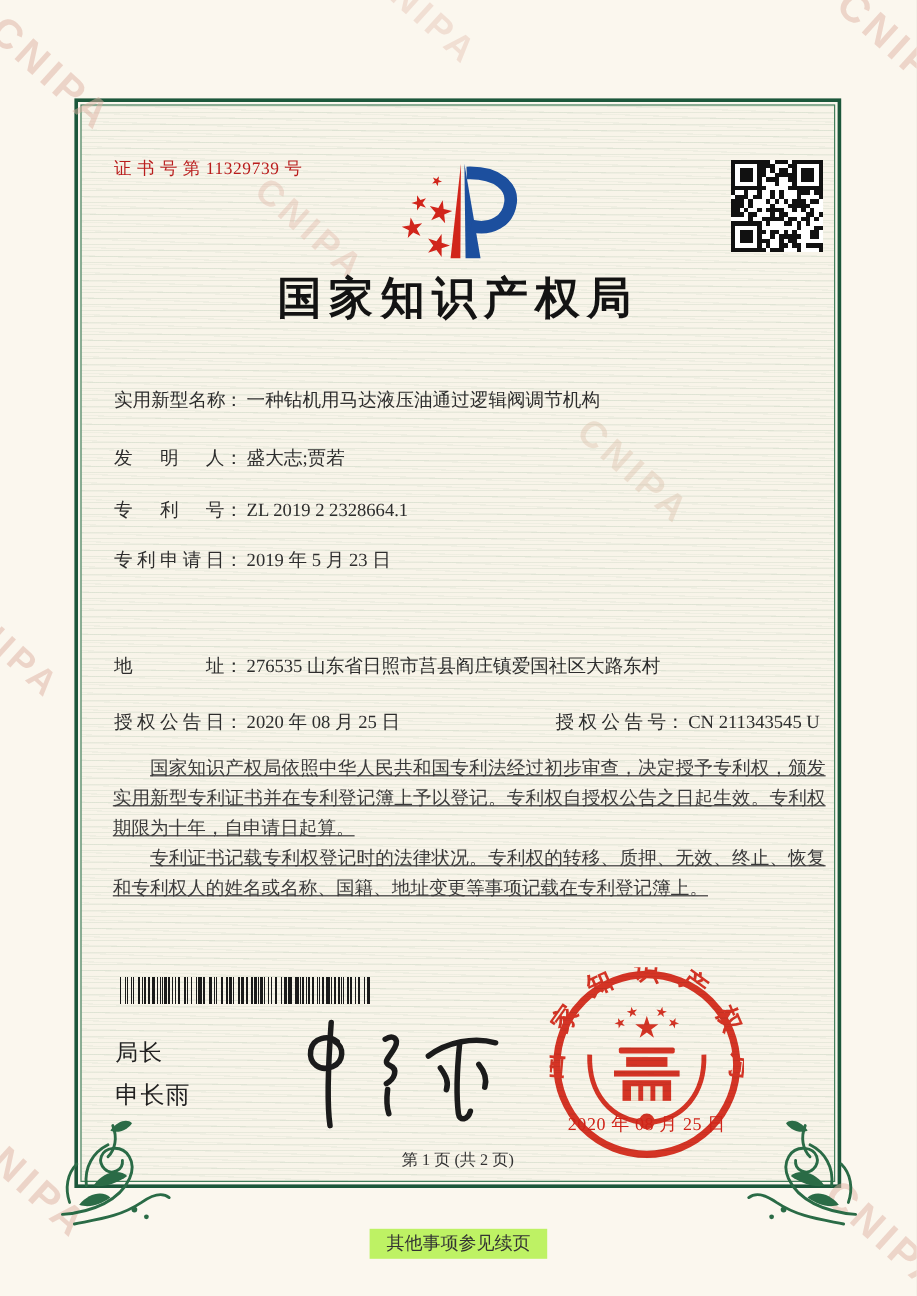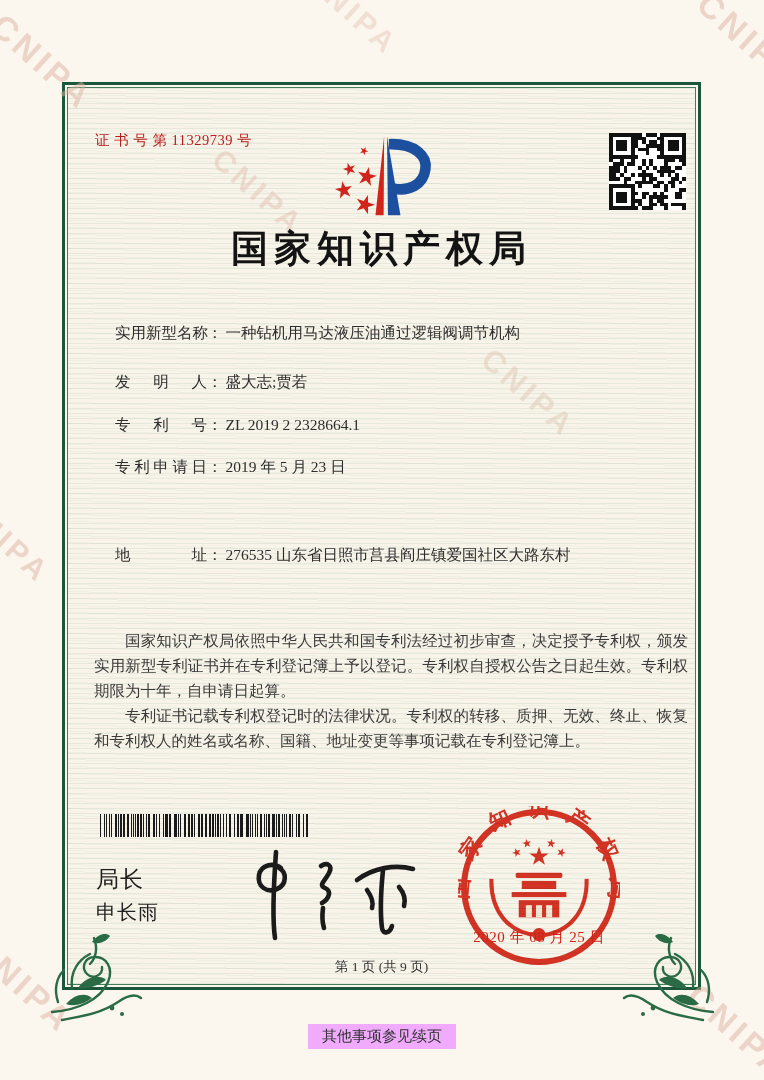--- a/index.html
+++ b/index.html
@@ -29,43 +29,43 @@
   .flourish.fl-left{left:48px;top:924px;}
   .flourish.fl-right{left:621px;top:924px;transform:scaleX(-1);}
   
   .cert-no{position:absolute;left:95px;top:131px;font-size:14.5px;letter-spacing:.5px;color:#b91c1c;z-index:4;}
   .logo{position:absolute;left:328px;top:124px;z-index:4;}
   .qr{position:absolute;left:609px;top:133px;z-index:4;}
   .title{position:absolute;left:62px;top:224px;width:639px;text-align:center;
          font-size:37px;font-weight:bold;letter-spacing:6px;color:#131313;z-index:4;}
   
   .field-row{position:absolute;left:95px;font-size:15.5px;color:#2d2d2d;z-index:4;white-space:nowrap;}
-  .flabel{display:inline-block;width:92px;text-align:justify;text-align-last:justify;margin-left:20px;}
+  .flabel{display:inline-block;width:92px;text-align:justify;text-align-last:justify;}
   .fcolon{margin:0 3px 0 0;}
   .fr1{top:323px;} .fr2{top:372px;} .fr3{top:415px;} .fr4{top:457px;}
   .fr5{top:501px;} .fr6{top:545px;} .fr7{top:592px;}
   .grant-no{position:absolute;left:368px;top:0;}
   
   .law-text{position:absolute;left:94px;top:628px;width:594px;z-index:4;
             font-size:15.5px;line-height:25px;color:#3a3a3a;text-align:justify;}
-  .law-text p{margin:0;text-indent:2em;}
+  .law-text p{margin:0;text-indent:2em;text-decoration:underline;}
   
   .barcode{position:absolute;left:100px;top:814px;z-index:4;}
   .director-title{position:absolute;left:96px;top:864px;font-family:Liberation Sans, sans-serif;
-                  font-size:23px;letter-spacing:1px;color:#222;z-index:4;}
+                  font-size:19px;letter-spacing:1px;color:#222;z-index:4;}
   .director-name{position:absolute;left:96px;top:899px;font-family:"Liberation Sans",sans-serif;
                  font-size:20px;letter-spacing:1px;color:#222;z-index:4;}
   .signature{position:absolute;left:225px;top:842px;z-index:4;}
   .seal{position:absolute;left:458px;top:806px;z-index:5;mix-blend-mode:multiply;opacity:.95;}
   .seal-date{position:absolute;left:460px;top:928px;width:158px;text-align:center;
              color:#cf2318;font-size:15px;letter-spacing:.5px;z-index:6;}
   .page-number{position:absolute;left:62px;top:958px;width:639px;text-align:center;
                font-size:13.5px;color:#333;z-index:4;}
   .continuation{position:absolute;left:0;top:1024px;width:764px;text-align:center;font-size:15px;z-index:4;}
-  .continuation span{display:inline-block;background:#f0abfc;padding:3px 14px;color:#333;}
+  .continuation span{display:inline-block;background:#bef264;padding:3px 14px;color:#333;}
 </style>
 </head>
 <body>
 
 <div class="page">
 
   <div class="wm wm1">CNIPA</div>
   <div class="wm wm2">CNIPA</div>
   <div class="wm wm3">CNIPA</div>
   <div class="wm wm4">CNIPA</div>
@@ -296,20 +296,26 @@
   </div>
   <div class="field-row fr3">
     <span class="flabel">专利号</span><span class="fcolon">：</span><span>ZL 2019 2 2328664.1</span>
   </div>
   <div class="field-row fr4">
     <span class="flabel">专利申请日</span><span class="fcolon">：</span><span>2019 年 5 月 23 日</span>
   </div>
   <div class="field-row fr6">
     <span class="flabel">地址</span><span class="fcolon">：</span><span>276535 山东省日照市莒县阎庄镇爱国社区大路东村</span>
   </div>
+  <div class="field-row fr7">
+    <span class="flabel">授权公告日</span><span class="fcolon">：</span><span>2020 年 08 月 25 日</span>
+    <span class="grant-no">
+      <span class="flabel">授权公告号</span><span class="fcolon">：</span><span>CN 211343545 U</span>
+    </span>
+  </div>
 
   <div class="law-text">
     <p>国家知识产权局依照中华人民共和国专利法经过初步审查，决定授予专利权，颁发实用新型专利证书并在专利登记簿上予以登记。专利权自授权公告之日起生效。专利权期限为十年，自申请日起算。</p>
     <p>专利证书记载专利权登记时的法律状况。专利权的转移、质押、无效、终止、恢复和专利权人的姓名或名称、国籍、地址变更等事项记载在专利登记簿上。</p>
   </div>
 
   <svg id="bars" class="barcode" width="212" height="23" viewBox="0 0 212 23" shape-rendering="crispEdges">
       <rect x="0" y="0" width="1" height="23" fill="#1a1a1a"></rect>
       <rect x="4" y="0" width="1" height="23" fill="#1a1a1a"></rect>
       <rect x="6" y="0" width="1" height="23" fill="#1a1a1a"></rect>
@@ -415,18 +421,18 @@
       <rect x="67" y="98" width="6" height="12" fill="#f8f4e9"></rect>
       <rect x="77" y="98" width="6" height="12" fill="#f8f4e9"></rect>
       <rect x="87" y="98" width="6" height="12" fill="#f8f4e9"></rect>
       <path d="M80,128 C50,126 32,104 33,72" stroke="#d92b1c" stroke-width="4" fill="none"></path>
       <path d="M80,128 C110,126 128,104 127,72" stroke="#d92b1c" stroke-width="4" fill="none"></path>
       <circle cx="80" cy="127" r="6.5"></circle>
     </g>
   </svg>
   <div class="seal-date">2020 年 08 月 25 日</div>
 
-  <div class="page-number">第 1 页 (共 9 页)</div>
+  <div class="page-number">第 1 页 (共 2 页)</div>
   <div class="continuation">
     <span>其他事项参见续页</span>
   </div>
 
 </div>
 
 </body></html>

